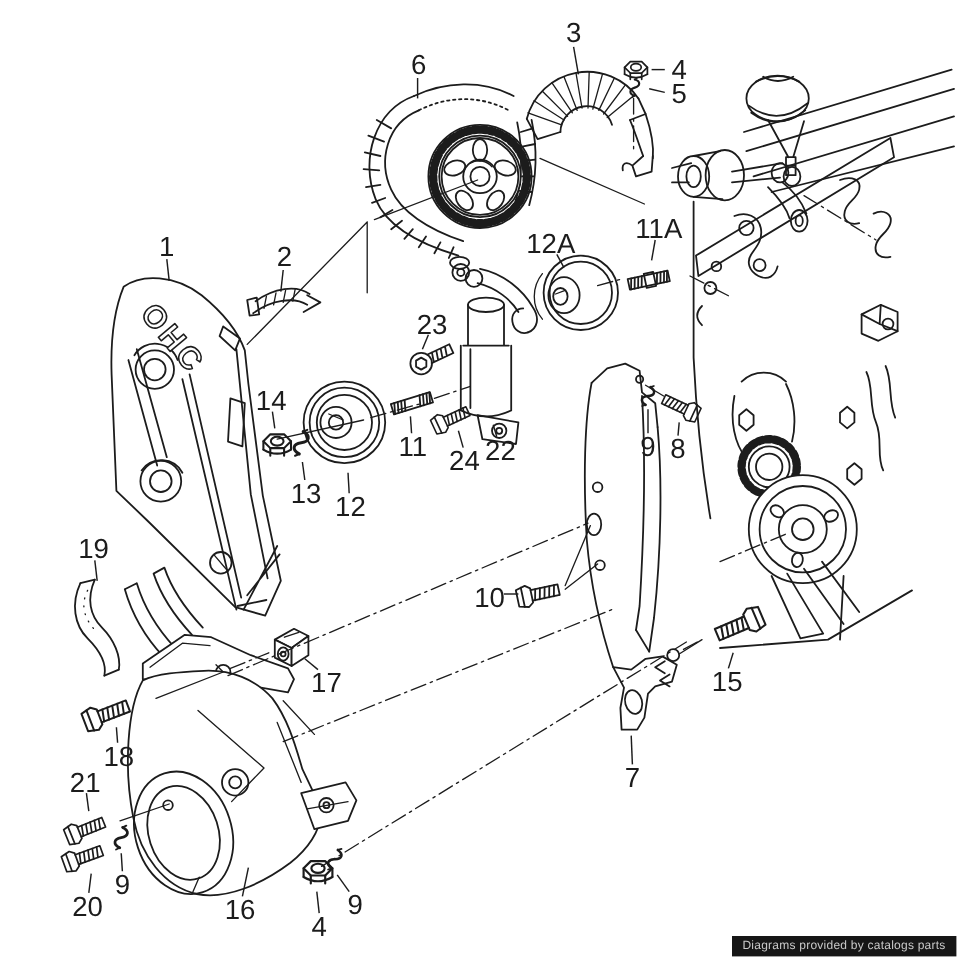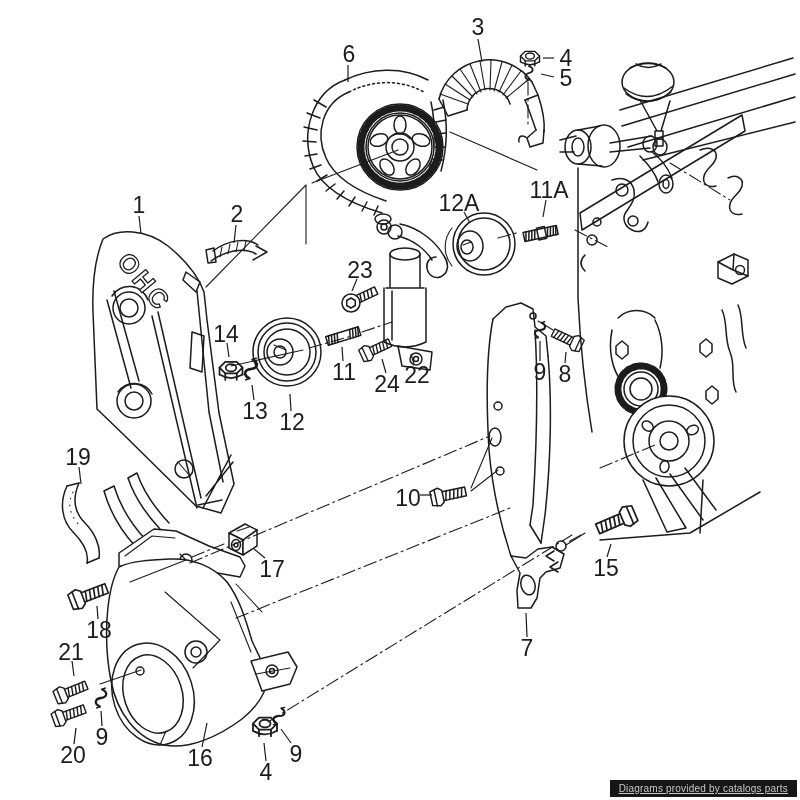--- a/index.html
+++ b/index.html
@@ -10,21 +10,21 @@
   svg .fillw{fill:#fff;}
   svg .thin{stroke-width:1.1;}
   svg .dashdot{stroke-width:1.1;stroke-dasharray:13 4 2 4;}
   svg .teeth{stroke-dasharray:3.6 3;stroke-width:7;}
   svg [data-name="part-labels"] text{fill:var(--line,#1c1c1c);stroke:none;font-size:23px;
        font-family:"Liberation Sans",sans-serif;text-anchor:middle;cursor:pointer;}
   svg [data-name="part-labels"] line{stroke:var(--line,#1c1c1c);stroke-width:1.2;}
   .cover-text{font-size:26px;font-weight:bold;letter-spacing:3px;fill:#fff;stroke:var(--line,#1c1c1c);
       stroke-width:1.3;font-family:"Liberation Sans",sans-serif;}
   .watermark{position:absolute;right:3px;bottom:3px;background:var(--wm-bg,#161616);
-      color:var(--wm-fg,#c9c9c9);font-size:10px;padding:3px 9px;letter-spacing:.2px;text-decoration:underline;}
+      color:var(--wm-fg,#c9c9c9);font-size:10px;padding:3px 9px;letter-spacing:.2px;}
 </style>
 </head>
 <body>
 
 <div class="stage" data-name="parts-diagram-page">
 <svg width="800" height="800" viewBox="0 0 800 800" data-name="exploded-parts-diagram">
   <defs>
     <g id="bolt">
       <path d="M-13,-7 L-5,-9 L-1,-6 L-1,6 L-5,9 L-13,7 Z"></path>
       <path d="M-8.5,-8.2 L-8.5,8.2"></path>

